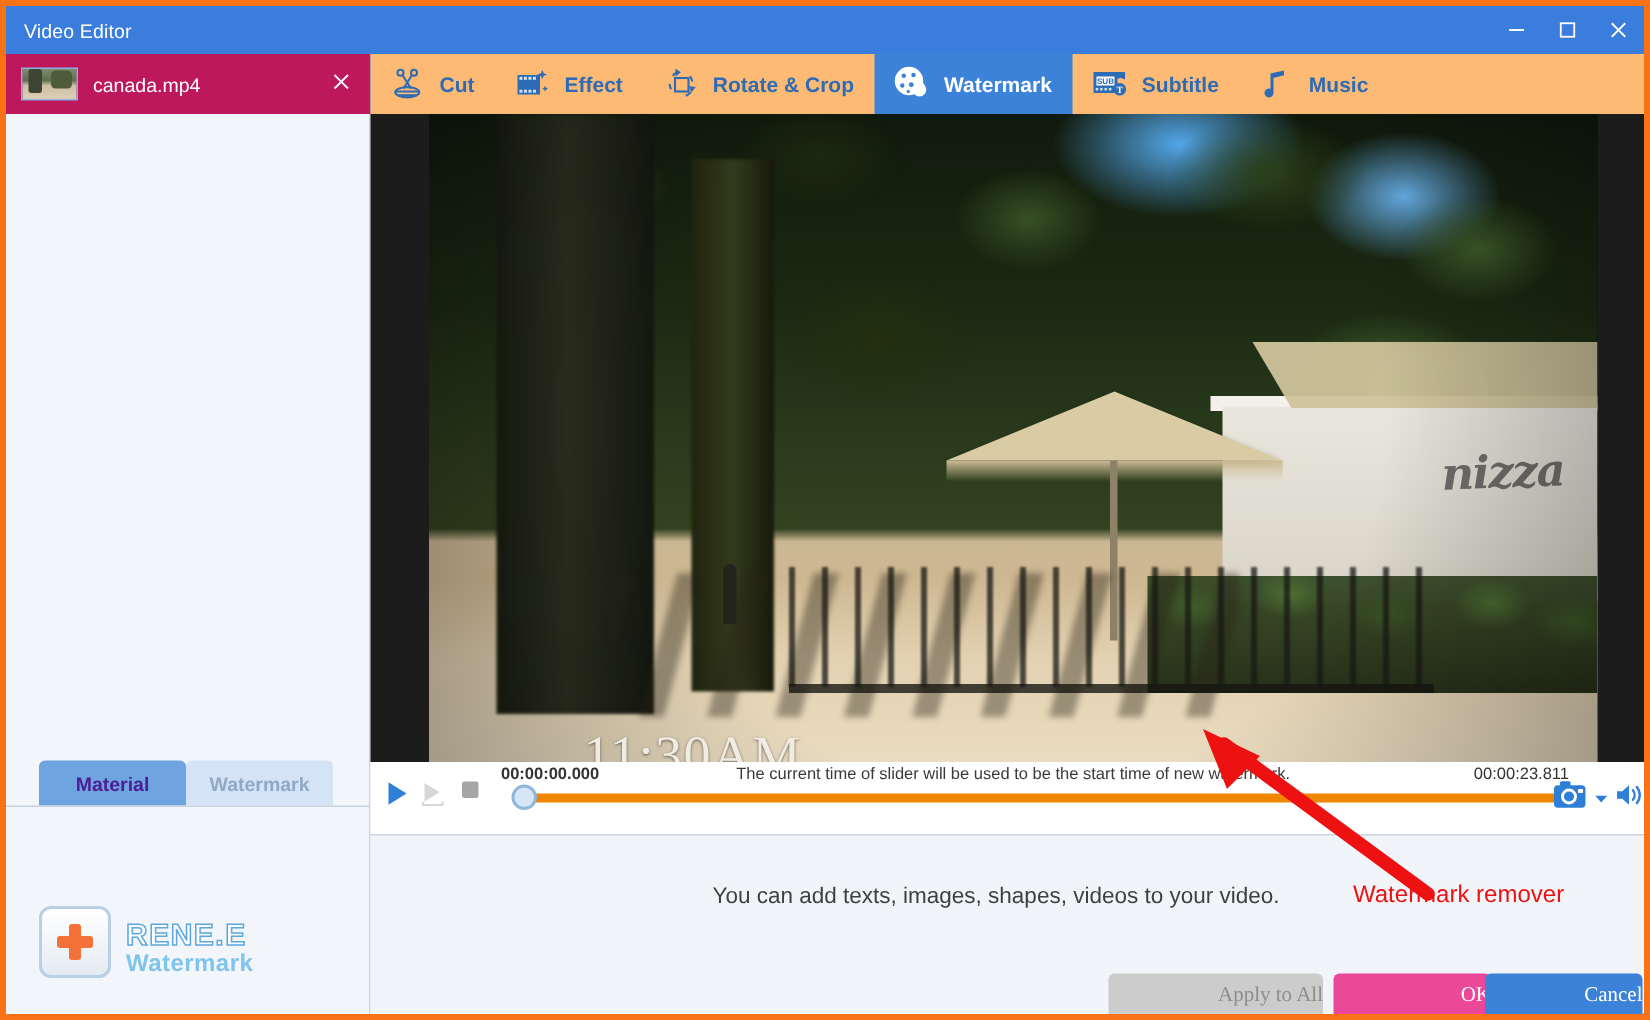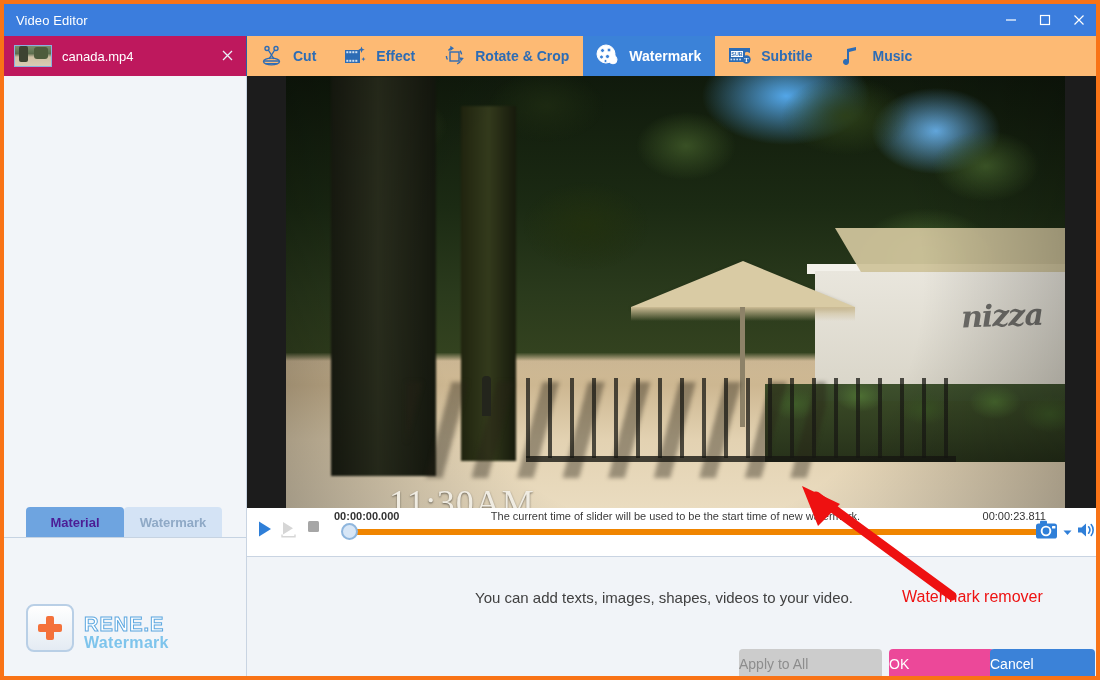--- a/index.html
+++ b/index.html
@@ -318,21 +318,21 @@
     white-space: nowrap;
   }
   .hint-red {
     position:absolute; left: 655px; top: 31px;
     font-size: 16px; color: #ee1111;
     white-space: nowrap;
   }
   .btn {
     position:absolute; height: 30px;
     border-radius: 4px; font-size: 14px;
-    display:flex; align-items:center; justify-content:flex-start;
+    display:flex; align-items:center; justify-content:flex-end;font-family:Liberation Serif, serif;
   }
   .btn-apply {
     left: 492px; top: 92px; width: 143px;
     background: #cccccc; color: #8d8d8d;
   }
   .btn-ok {
     left: 642px; top: 92px; width: 105px;
     background: #ec4899; color: #ffffff;
   }
   .btn-cancel {

